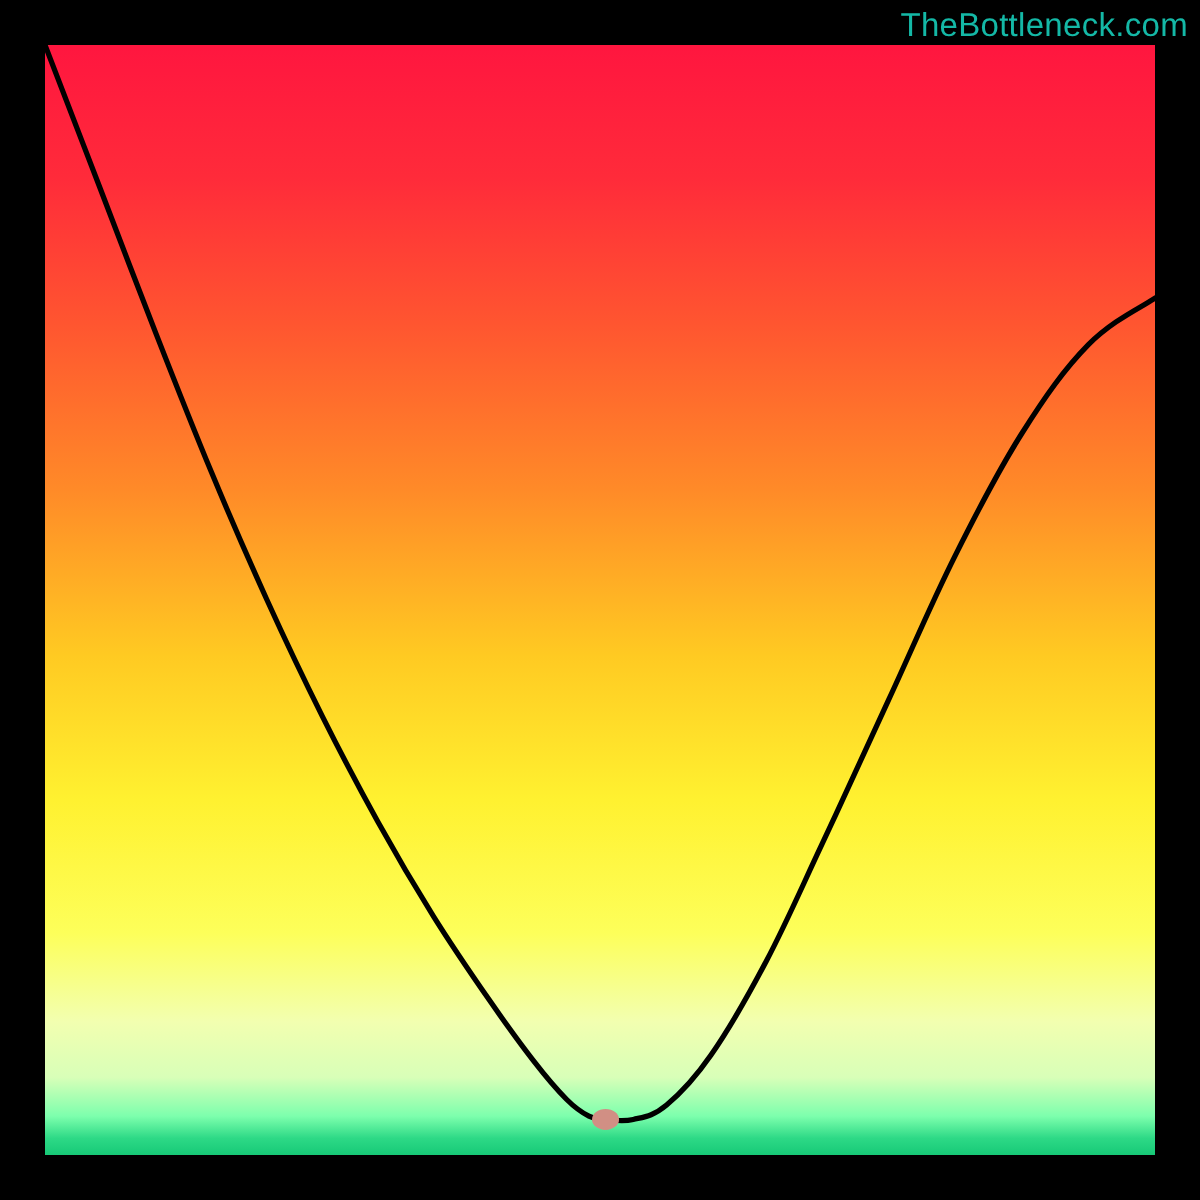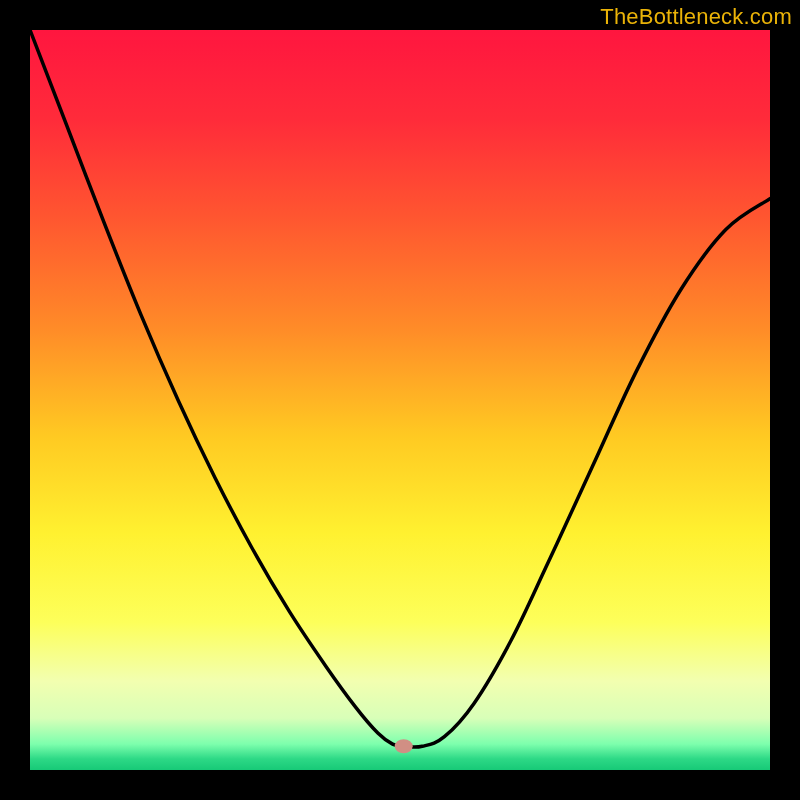--- a/index.html
+++ b/index.html
@@ -21,21 +21,21 @@
     position: absolute;
     left: 30px;
     top: 30px;
     width: 740px;
     height: 740px;
   }
   .watermark {
     position: absolute;
     top: 4px;
     right: 8px;
-    color: #eab308;
+    color: #14b8a6;
     font-size: 22px;
     font-weight: 500;
     letter-spacing: 0.2px;
   }
   svg { display: block; }
 </style>
 </head>
 <body>
 
 <div class="outer">

